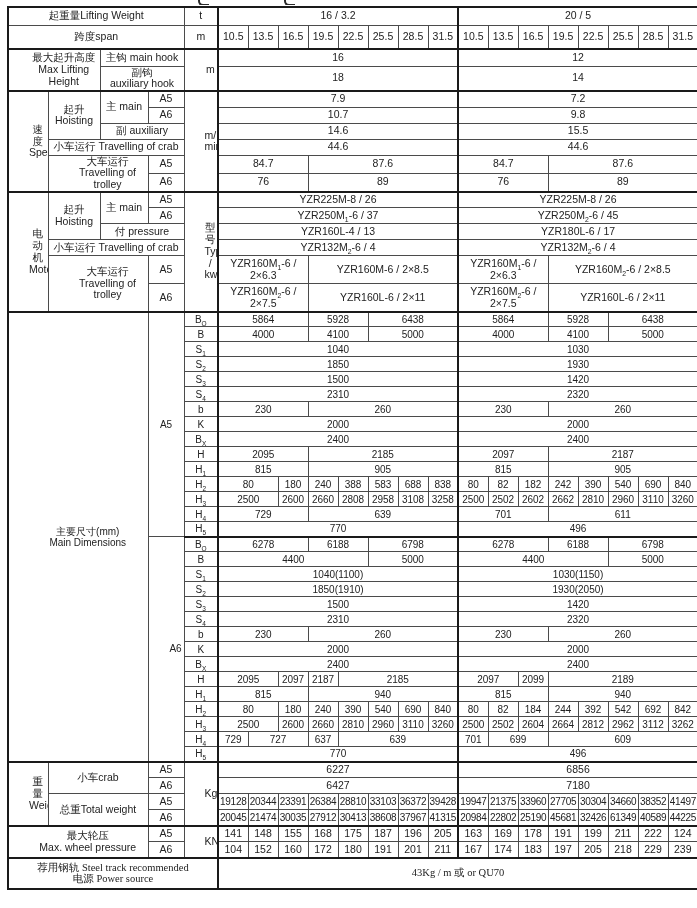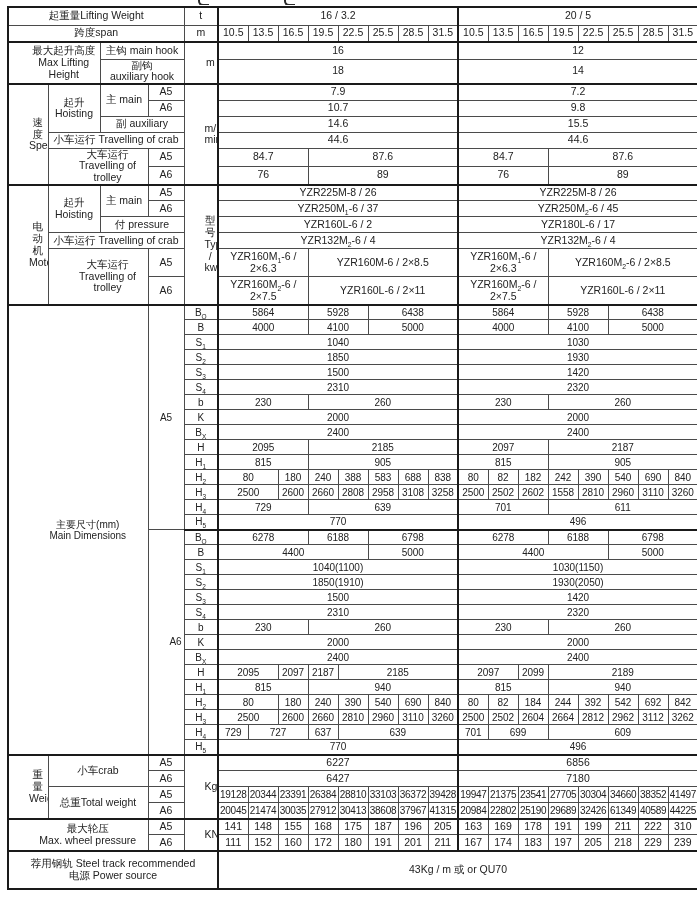--- a/index.html
+++ b/index.html
@@ -68,21 +68,21 @@
       <col class="cd">
       <col class="cd">
   </colgroup>
   <tbody>
       <tr style="height: 18px;">
         <td colspan="4" class="lab">起重量Lifting Weight</td>
         <td class="lab">t</td>
         <td colspan="8" class="tl">16 / 3.2</td>
         <td colspan="8" class="tl">20 / 5</td>
       </tr>
-      <tr class="sec" style="height: 17px;">
+      <tr class="sec" style="height: 24px;">
         <td colspan="4" class="lab">跨度span</td>
         <td class="lab">m</td>
         <td class="tl">10.5</td>
         <td>13.5</td>
         <td>16.5</td>
         <td>19.5</td>
         <td>22.5</td>
         <td>25.5</td>
         <td>28.5</td>
         <td>31.5</td>
@@ -155,21 +155,21 @@
         <td colspan="8" class="tl">YZR225M-8 / 26</td>
         <td colspan="8" class="tl">YZR225M-8 / 26</td>
       </tr>
       <tr>
         <td class="lab">A6</td>
         <td colspan="8" class="tl">YZR250M<sub>1</sub>-6 / 37</td>
         <td colspan="8" class="tl">YZR250M<sub>2</sub>-6 / 45</td>
       </tr>
       <tr>
         <td colspan="2" class="lab">付 pressure</td>
-        <td colspan="8" class="tl">YZR160L-6 / 2</td>
+        <td colspan="8" class="tl">YZR160L-4 / 13</td>
         <td colspan="8" class="tl">YZR180L-6 / 17</td>
       </tr>
       <tr>
         <td colspan="3" class="lab">小车运行 Travelling of crab</td>
         <td colspan="8" class="tl">YZR132M<sub>2</sub>-6 / 4</td>
         <td colspan="8" class="tl">YZR132M<sub>2</sub>-6 / 4</td>
       </tr>
       <tr style="height: 28px;">
         <td colspan="2" rowspan="2" class="lab bb">大车运行<br>Travelling of trolley</td>
         <td class="lab">A5</td>
@@ -279,21 +279,21 @@
         <td colspan="2" class="tl">2500</td>
         <td>2600</td>
         <td>2660</td>
         <td>2808</td>
         <td>2958</td>
         <td>3108</td>
         <td>3258</td>
         <td class="tl">2500</td>
         <td>2502</td>
         <td>2602</td>
-        <td>1558</td>
+        <td>2662</td>
         <td>2810</td>
         <td>2960</td>
         <td>3110</td>
         <td>3260</td>
       </tr>
       <tr class="dim">
         <td class="lab">H<sub>4</sub></td>
         <td colspan="3" class="tl">729</td>
         <td colspan="5">639</td>
         <td colspan="3" class="tl">701</td>
@@ -445,41 +445,41 @@
         <td class="tl">19128</td>
         <td>20344</td>
         <td>23391</td>
         <td>26384</td>
         <td>28810</td>
         <td>33103</td>
         <td>36372</td>
         <td>39428</td>
         <td class="tl">19947</td>
         <td>21375</td>
-        <td>23541</td>
+        <td>33960</td>
         <td>27705</td>
         <td>30304</td>
         <td>34660</td>
         <td>38352</td>
         <td>41497</td>
       </tr>
       <tr class="sec sm">
         <td class="lab">A6</td>
         <td class="tl">20045</td>
         <td>21474</td>
         <td>30035</td>
         <td>27912</td>
         <td>30413</td>
         <td>38608</td>
         <td>37967</td>
         <td>41315</td>
         <td class="tl">20984</td>
         <td>22802</td>
         <td>25190</td>
-        <td>29689</td>
+        <td>45681</td>
         <td>32426</td>
         <td>61349</td>
         <td>40589</td>
         <td>44225</td>
       </tr>
       <tr>
         <td colspan="3" rowspan="2" class="lab bb">最大轮压<br>Max.  wheel pressure</td>
         <td class="lab">A5</td>
         <td rowspan="2" class="lab bb">KN</td>
         <td class="tl">141</td>
@@ -490,39 +490,39 @@
         <td>187</td>
         <td>196</td>
         <td>205</td>
         <td class="tl">163</td>
         <td>169</td>
         <td>178</td>
         <td>191</td>
         <td>199</td>
         <td>211</td>
         <td>222</td>
-        <td>310</td>
+        <td>124</td>
       </tr>
       <tr class="sec">
         <td class="lab">A6</td>
-        <td class="tl">111</td>
+        <td class="tl">104</td>
         <td>152</td>
         <td>160</td>
         <td>172</td>
         <td>180</td>
         <td>191</td>
         <td>201</td>
         <td>211</td>
         <td class="tl">167</td>
         <td>174</td>
         <td>183</td>
         <td>197</td>
         <td>205</td>
         <td>218</td>
         <td>229</td>
         <td>239</td>
       </tr>
-      <tr style="height: 38px;">
+      <tr style="height: 31px; font-family: Liberation Serif, serif;">
         <td colspan="5" class="lab">荐用钢轨 Steel track recommended<br>电源 Power source</td>
         <td colspan="16" class="tl">43Kg / m 或 or QU70</td>
       </tr>
     </tbody>
 </table>
 
 </body></html>

